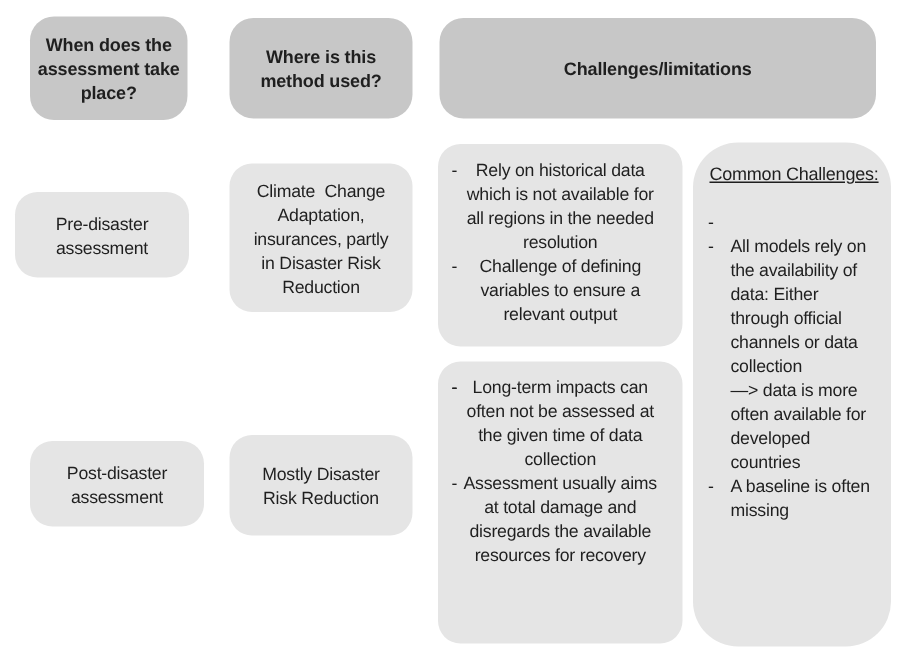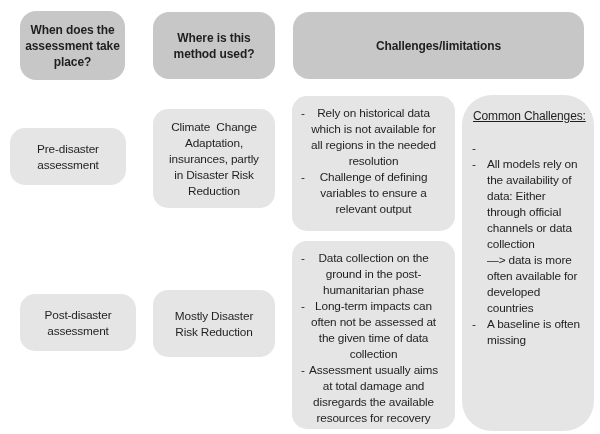--- a/index.html
+++ b/index.html
@@ -127,23 +127,20 @@
   </div>
 
   <div class="box center-box" style="left:153px; top:290px; width:122px; height:67px;">
     <span class="txt">Mostly Disaster
 Risk Reduction</span>
   </div>
 
   <div class="box list-box" style="left:292px; top:241px; width:163px; height:179px;">
     <div class="li">
       <span class="dash">-</span>
-      <span class="txt">Data collection on the
-ground in the post-
-humanitarian phase</span>
     </div>
     <div class="li">
       <span class="dash">-</span>
       <span class="txt">Long-term impacts can
 often not be assessed at
 the given time of data
 collection</span>
     </div>
     <div class="li">
       <span class="dash">-</span>

